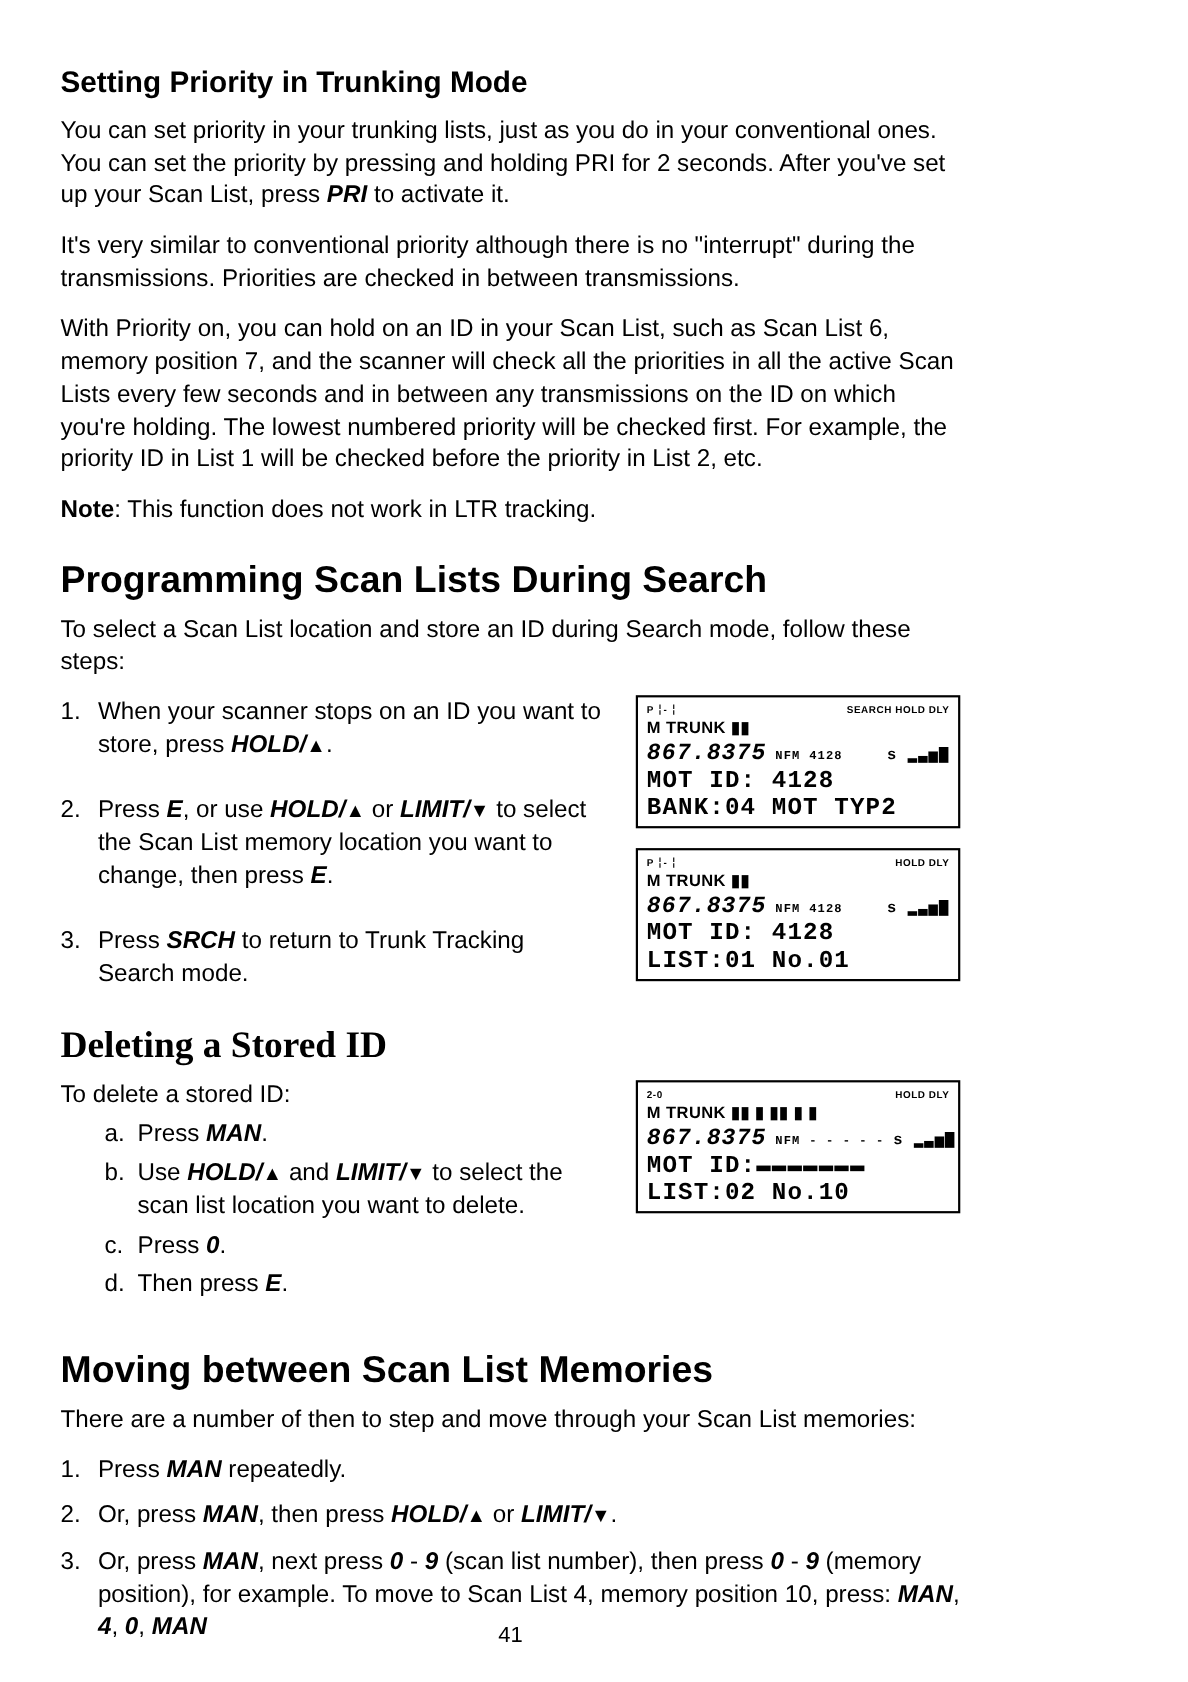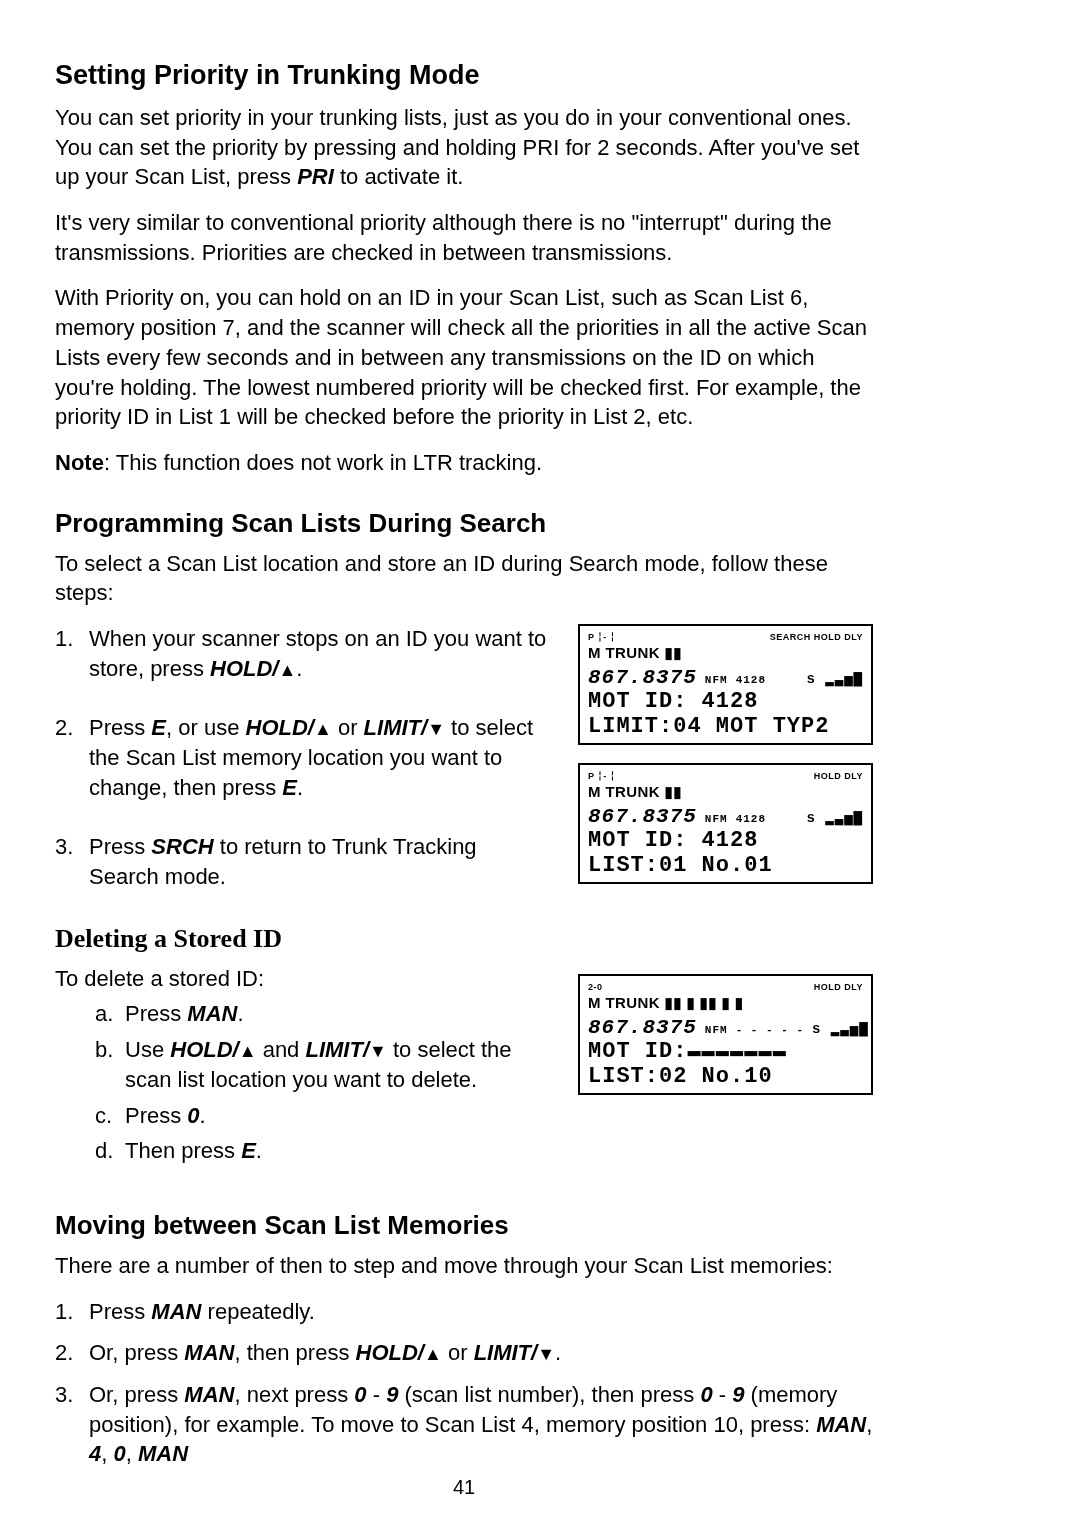--- a/index.html
+++ b/index.html
@@ -11,21 +11,21 @@
     font-family:Arial, Helvetica, sans-serif;
     color:#000;
     position:relative;
   }
   h2{
     font-size:27px;
     font-weight:bold;
     margin:0 0 12px 0;
   }
   h3{
-    font-size:26px;
+    font-size:34px;
     font-weight:bold;
     margin:30px 0 10px 0;
   }
   p{
     font-size:22px;
     line-height:1.35;
     margin:0 0 16px 0;
   }
   .b{font-weight:bold;}
   .ib{font-weight:bold;font-style:italic;text-align:right;}
@@ -153,21 +153,21 @@
             <span>SEARCH  HOLD   DLY</span>
           </div>
         <div class="sub2">M  TRUNK ▮▮</div>
         <div class="freq">
             <span>867.8375</span>
             <span class="small">NFM</span>
             <span class="small">4128</span>
             <span class="sig">s ▂▃▅▇</span>
           </div>
         <div class="line">MOT ID:  4128</div>
-        <div class="line">LIMIT:04 MOT TYP2</div>
+        <div class="line">BANK:04 MOT TYP2</div>
       </div>
 
       <div class="lcd">
         <div class="top">
             <span>P  ╎- ╎</span>
             <span>HOLD   DLY</span>
           </div>
         <div class="sub2">M  TRUNK ▮▮</div>
         <div class="freq">
             <span>867.8375</span>

